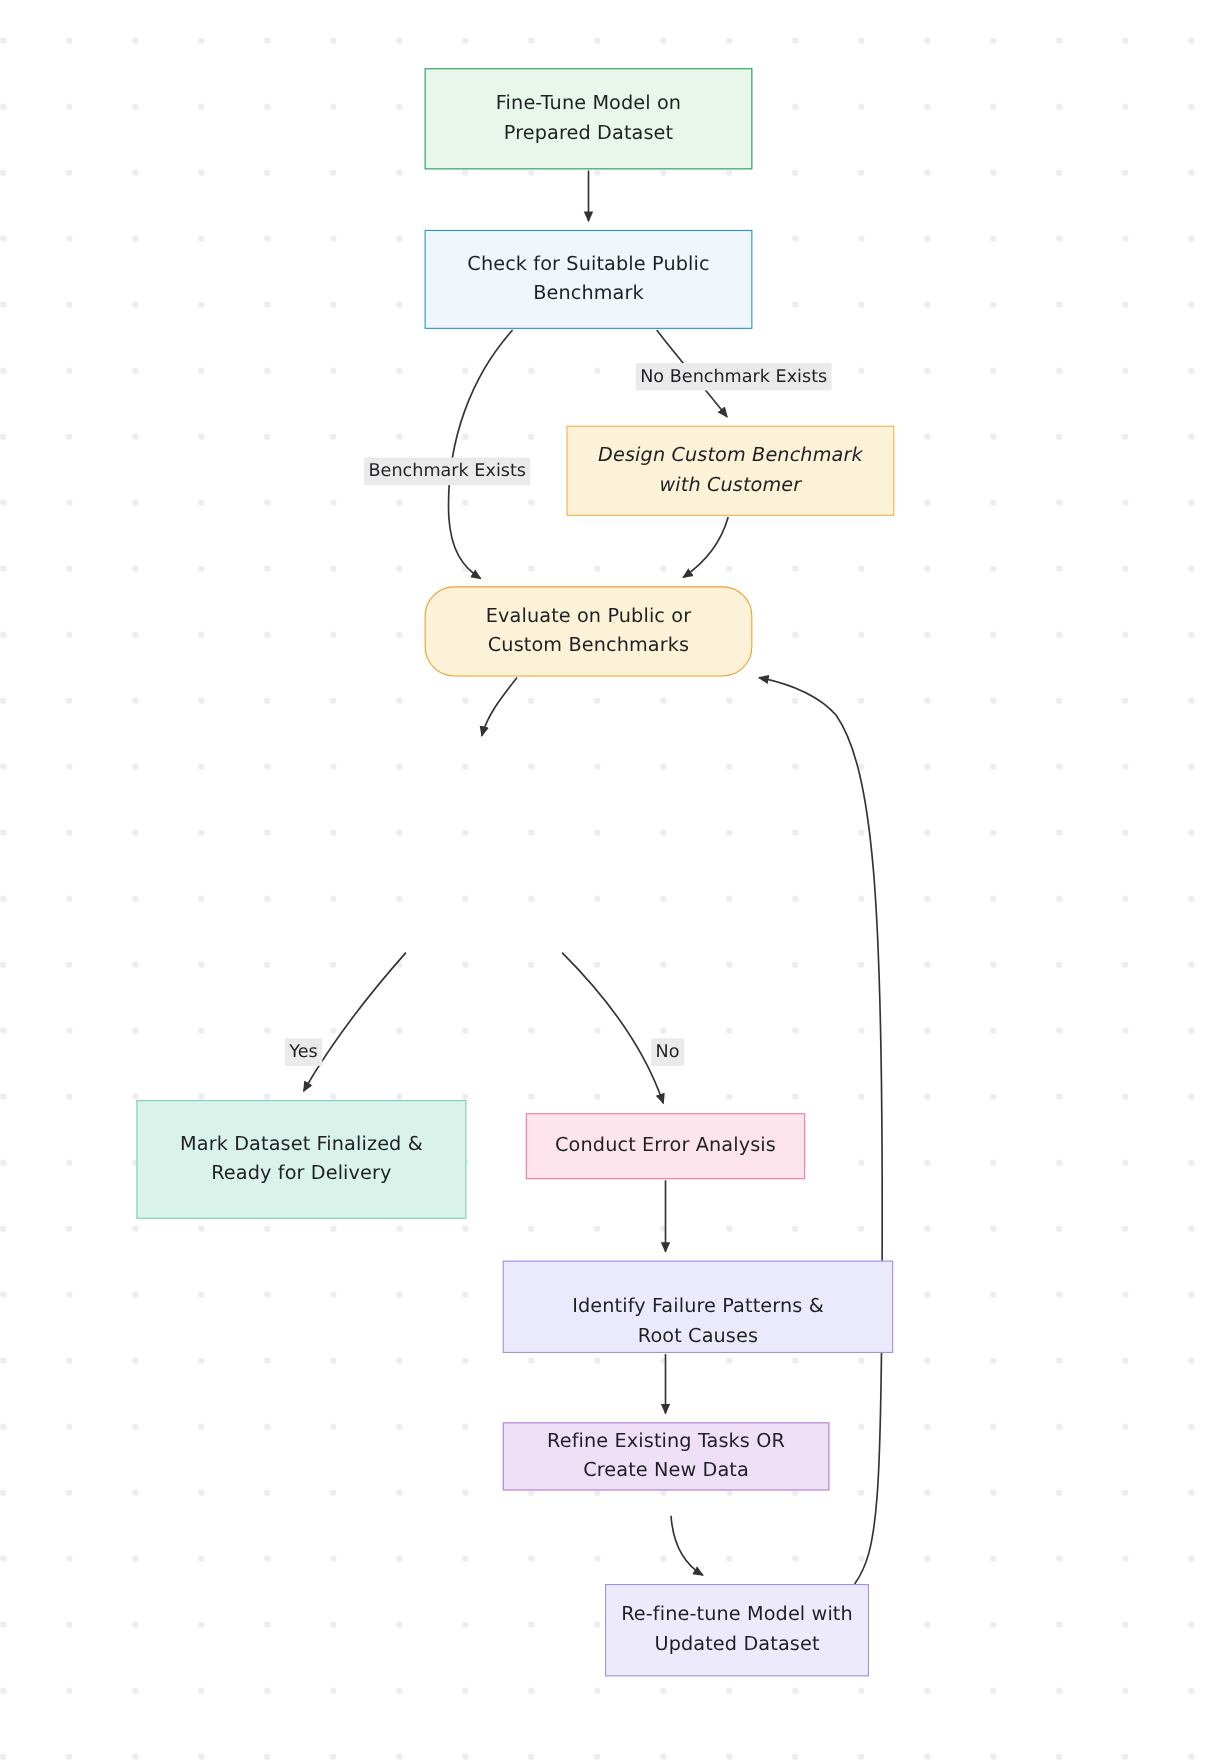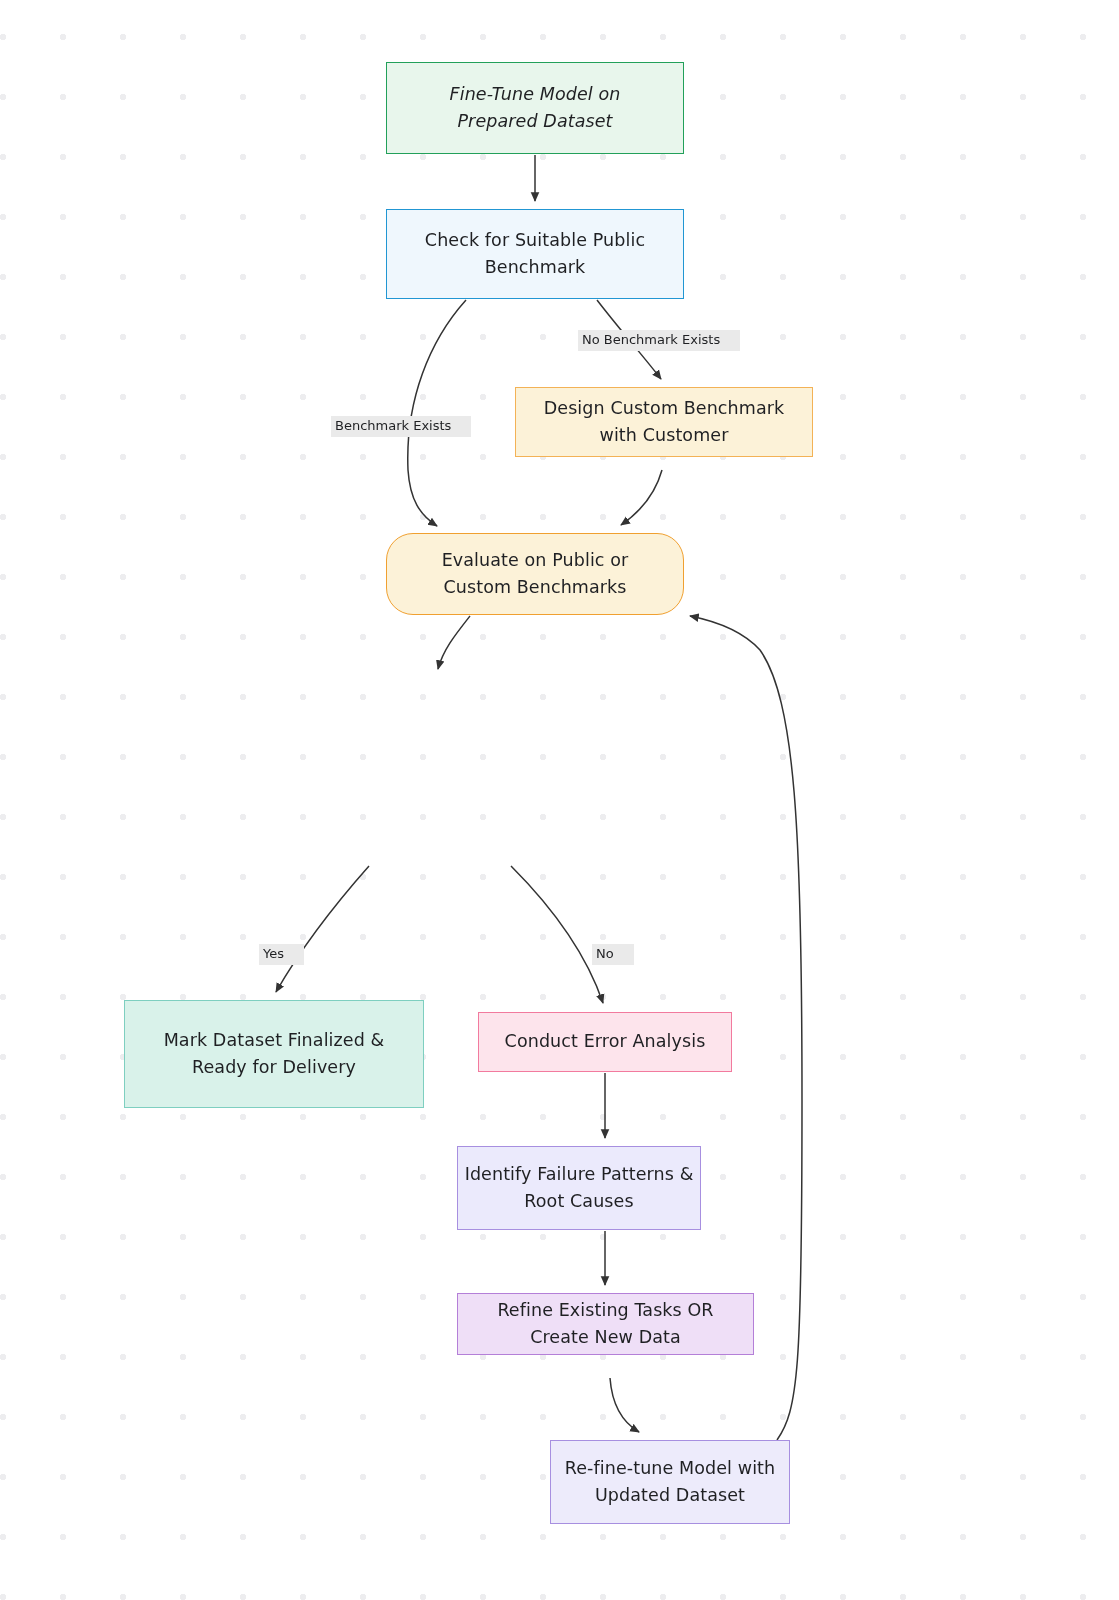--- a/index.html
+++ b/index.html
@@ -50,23 +50,23 @@
   .diamond-label {
     position: relative;
     z-index: 2;
     font-size: 17.5px;
     color: #1f2023;
   }
   .edge-label {
     position: absolute;
     background: #eaeaea;
     color: #1f2023;
-    font-size: 13px;
+    font-size: 16px;
     line-height: 1.25;
-    padding: 2px 20px 3px 4px;
+    padding: 2px 4px 3px 4px;
     white-space: nowrap;
   }
 </style>
 </head>
 <body>
 
 <div id="canvas">
 
   <svg id="edges" viewBox="0 0 1119 1600">
     <defs>
@@ -82,51 +82,51 @@
       <path d="M 470 616 C 455 635 443 650 438 669"></path>
       <path d="M 369 866 C 330 910 300 950 276 992"></path>
       <path d="M 511 866 C 550 905 585 950 603 1003"></path>
       <path d="M 605 1073 L 605 1138"></path>
       <path d="M 605 1231 L 605 1285"></path>
       <path d="M 610 1378 C 612 1405 622 1422 639 1432"></path>
       <path d="M 777 1440 C 798 1410 802 1370 802 1100 C 802 830 795 700 760 650 C 740 628 710 620 690 616"></path>
     </g>
   </svg>
 
-  <div class="node" style="left:386px; top:62px; width:298px; height:92px; background:#e8f6ec; border-color:#22a05a;font-style:italic;">
+  <div class="node" style="left:386px; top:62px; width:298px; height:92px; background:#e8f6ec; border-color:#22a05a;">
     <span>Fine-Tune Model on
 Prepared Dataset</span>
   </div>
 
   <div class="node" style="left:386px; top:209px; width:298px; height:90px; background:#eff7fd; border-color:#2196d3;align-items:center;">
     <span>Check for Suitable Public
 Benchmark</span>
   </div>
 
-  <div class="node" style="left:515px; top:387px; width:298px; height:70px; background:#fcf2d8; border-color:#f3b256;">
+  <div class="node" style="left:515px; top:387px; width:298px; height:82px; background:#fcf2d8; border-color:#f3b256;font-style:italic;">
     <span>Design Custom Benchmark
 with Customer</span>
   </div>
 
   <div class="node" style="left:386px; top:533px; width:298px; height:82px; background:#fcf2d8; border-color:#f0a030;border-radius:27px;">
     <span>Evaluate on Public or
 Custom Benchmarks</span>
   </div>
 
 
   <div class="node" style="left:124px; top:1000px; width:300px; height:108px; background:#d9f2ea; border-color:#7ecfc0;">
     <span>Mark Dataset Finalized &amp;
 Ready for Delivery</span>
   </div>
 
   <div class="node" style="left:478px; top:1012px; width:254px; height:60px; background:#fde4ec; border-color:#f27a9e;">
     <span>Conduct Error Analysis</span>
   </div>
 
-  <div class="node" style="left:457px; top:1146px; width:244px; height:84px; background:#ebeafc; border-color:#a78fe0;">
+  <div class="node" style="left:457px; top:1146px; width:355px; height:84px; background:#ebeafc; border-color:#a78fe0;align-items:flex-end;">
     <span>Identify Failure Patterns &amp;
 Root Causes</span>
   </div>
 
   <div class="node" style="left:457px; top:1293px; width:297px; height:62px; background:#efdff7; border-color:#b47fd8;">
     <span>Refine Existing Tasks OR
 Create New Data</span>
   </div>
 
   <div class="node" style="left:550px; top:1440px; width:240px; height:84px; background:#edebfb; border-color:#a78fe0;">

